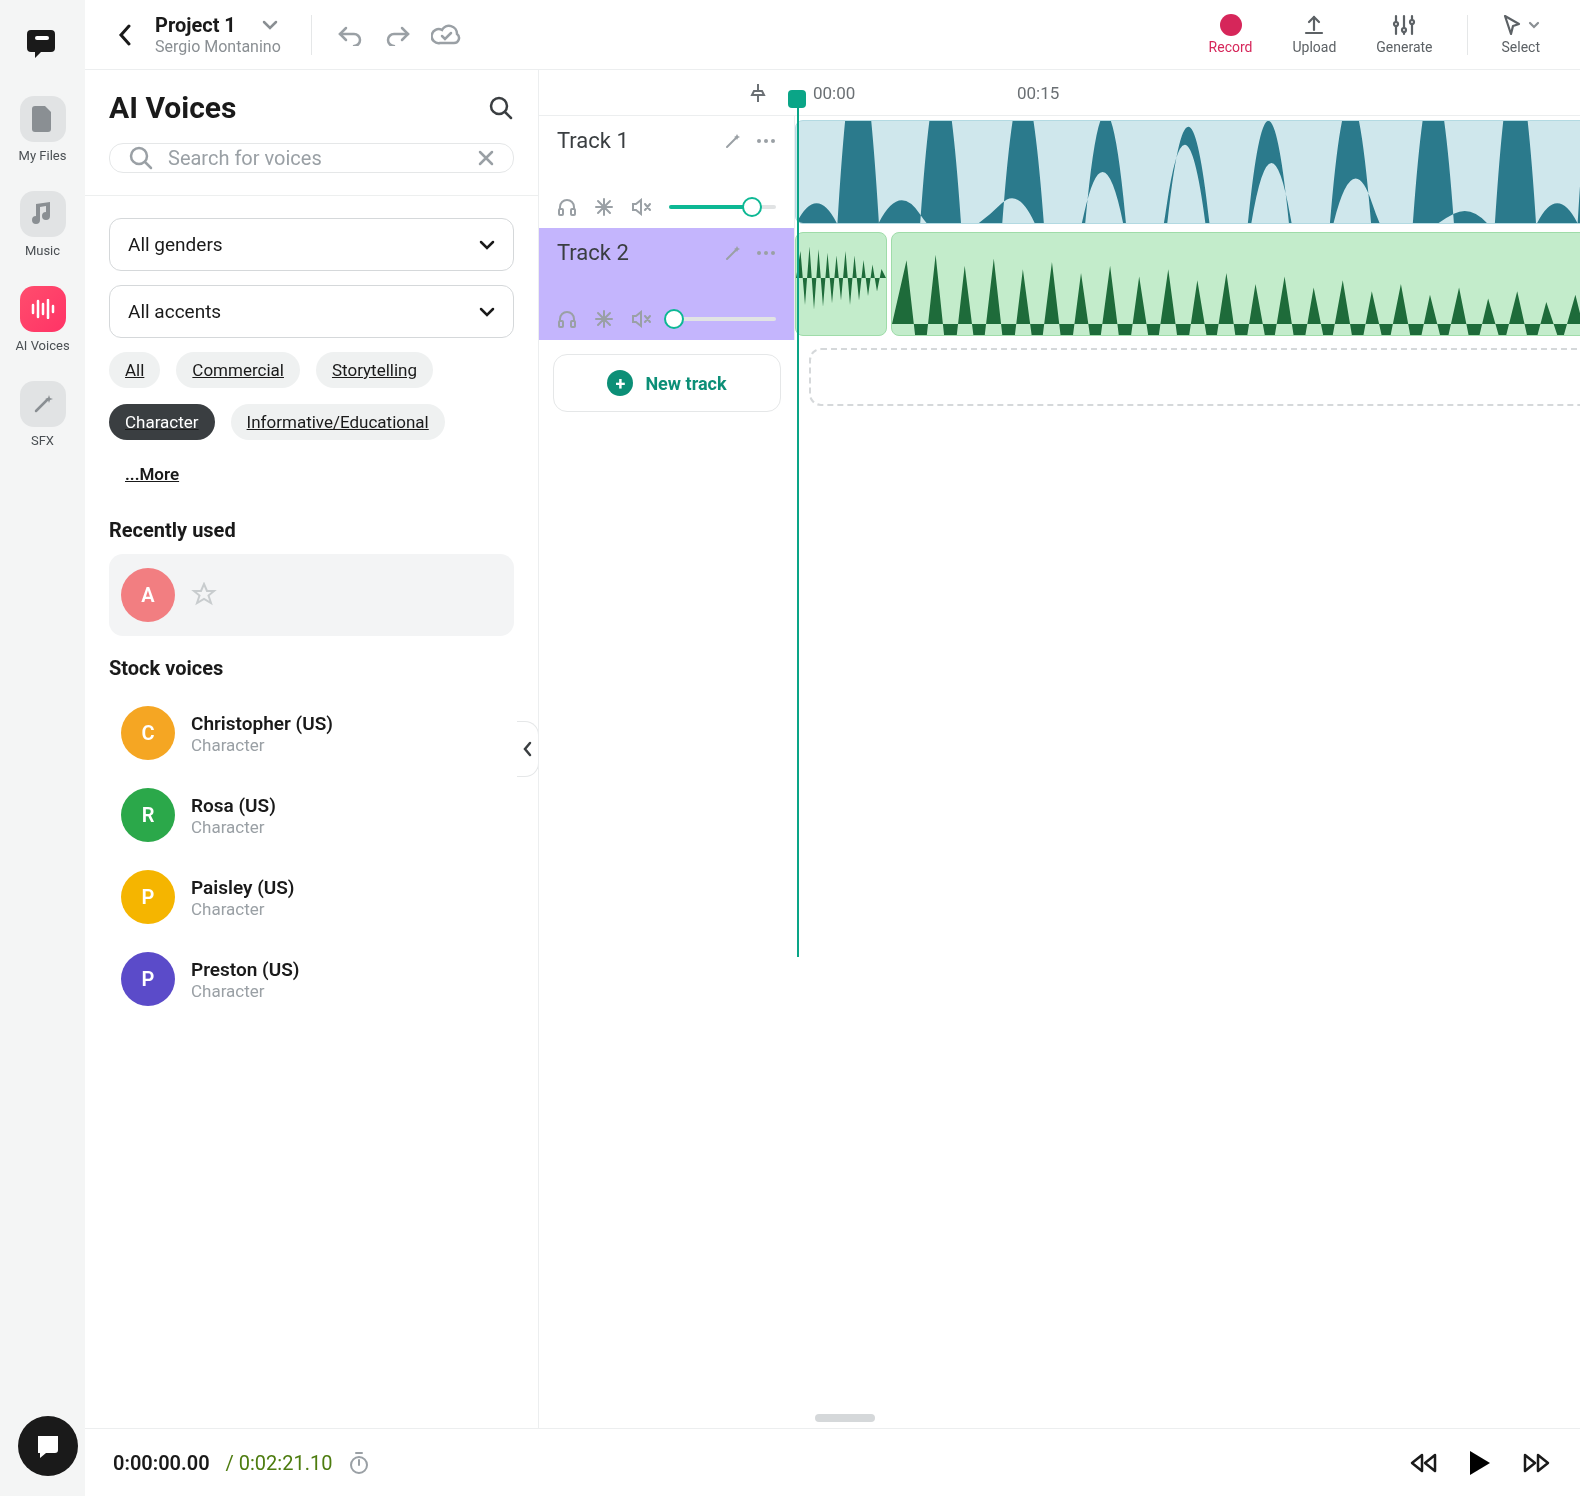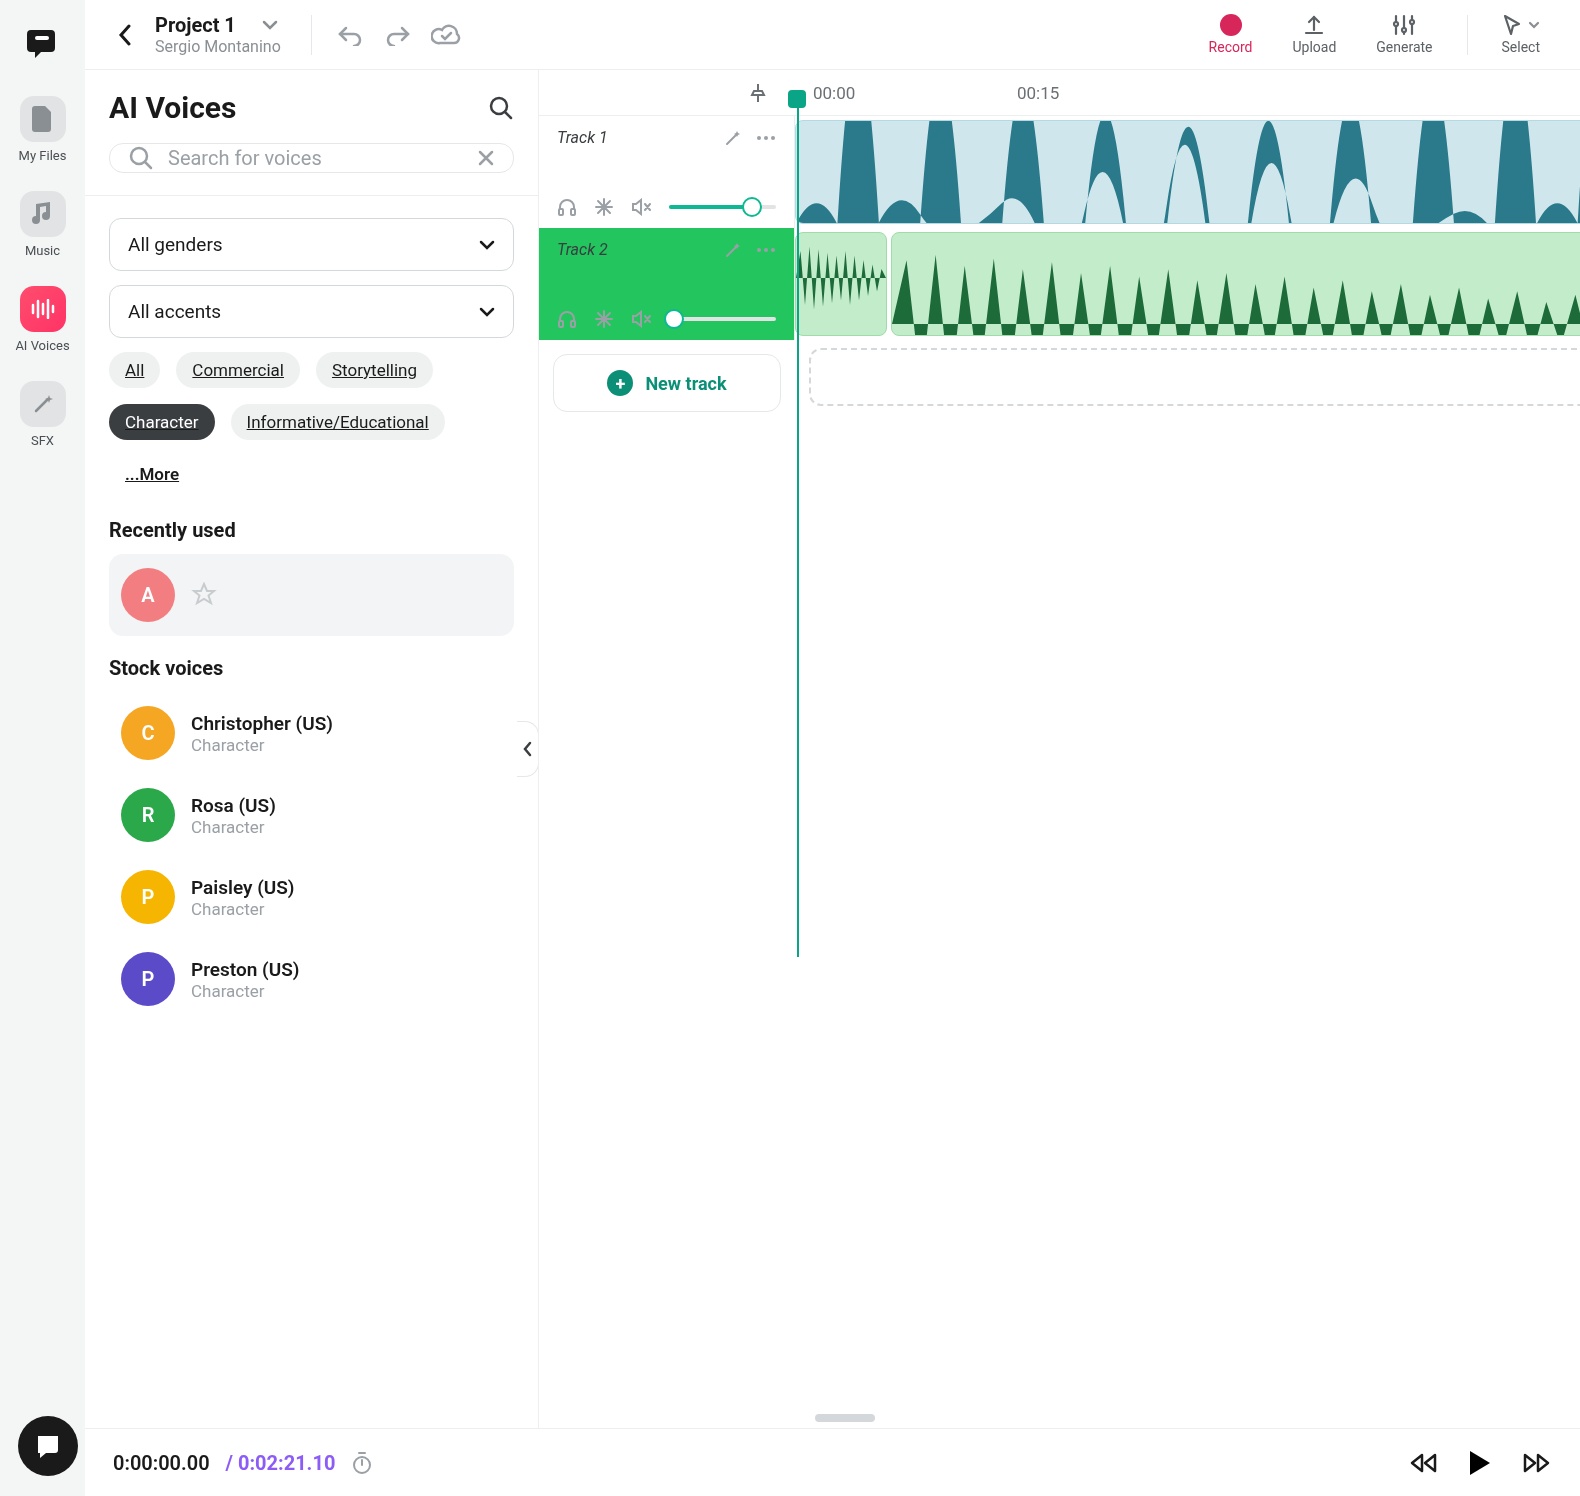--- a/index.html
+++ b/index.html
@@ -63,24 +63,24 @@
 
 .tl { flex: 1; display: flex; flex-direction: column; min-width: 0; position: relative; }
 .ruler { height: 46px; display: flex; align-items: center; position: relative; border-bottom: 1px solid #eceeef; }
 .pin { position: absolute; left: 210px; color: #6b7074; }
 .ruler-time { position: absolute; font-size: 17px; color: #6b7074; }
 .playhead { position: absolute; z-index: 10; }
 .playhead-knob { width: 18px; height: 18px; background: #0aa587; border-radius: 4px; position: absolute; top: -3px; left: -9px; }
 .playhead-line { width: 2px; background: #0aa587; position: absolute; top: 14px; left: 0; height: 850px; }
 .tracks { flex: 1; position: relative; overflow: hidden; }
 .track { display: flex; height: 112px; }
-.track.sel .track-head { background: #22c55e; }
+.track.sel .track-head { background: #c4b5fd; }
 .track-head { width: 256px; padding: 12px 18px; display: flex; flex-direction: column; justify-content: space-between; border-right: 1px solid #eceeef; }
 .th-row1 { display: flex; align-items: center; gap: 14px; }
-.th-name { font-size: 16px; color: #3a3e41; flex: 1; font-style: italic; }
+.th-name { font-size: 22px; color: #3a3e41; flex: 1; }
 .th-ic { color: #9aa0a5; cursor: pointer; }
 .th-row2 { display: flex; align-items: center; gap: 18px; }
 .vol { flex: 1; display: flex; align-items: center; }
 .vol-track { flex: 1; height: 4px; background: #e1e3e4; border-radius: 2px; position: relative; }
 .vol-fill { position: absolute; left: 0; top: 0; height: 100%; background: #0db894; border-radius: 2px; }
 .vol-thumb { position: absolute; top: 50%; width: 20px; height: 20px; border: 2px solid #0db894; background: #fff; border-radius: 50%; transform: translate(-50%, -50%); }
 .track-lane { flex: 1; position: relative; }
 .clip { position: absolute; top: 4px; bottom: 4px; border-radius: 8px; overflow: hidden; }
 .clip.blue { background: #cfe7ec; border: 1px solid #b3dae2; }
 .clip.green { background: #c3eccb; border: 1px solid #9fdca9; }
@@ -88,21 +88,21 @@
 .newtrack-row { display: flex; padding: 14px; }
 .newtrack-btn { width: 228px; height: 58px; background: #fff; border: 1px solid #e5e7e8; border-radius: 14px; display: flex; align-items: center; justify-content: center; gap: 12px; color: #0c8f77; font-weight: 700; font-size: 18px; cursor: pointer; }
 .newtrack-plus { width: 26px; height: 26px; border-radius: 50%; background: #0c8f77; color: #fff; display: flex; align-items: center; justify-content: center; font-size: 18px; }
 .empty-clip { position: absolute; border: 2px dashed #d5d8da; border-radius: 12px; }
 .hscroll { height: 20px; position: relative; }
 .hscroll-thumb { position: absolute; height: 8px; background: #d5d8da; border-radius: 4px; top: 6px; }
 
 
 .footer { height: 68px; border-top: 1px solid #eceeef; display: flex; align-items: center; padding: 0 28px; gap: 16px; }
 .time-disp { font-size: 20px; font-weight: 600; }
-.time-total { color: #8b5cf6; font-weight: 700; }
+.time-total { color: #4d7c0f; font-weight: 400; }
 .foot-spacer { flex: 1; }
 .transport { display: flex; align-items: center; gap: 30px; }
 .tp-btn { cursor: pointer; color: #1a1a1a; display: flex; }
 .play-btn svg { fill: #000; }
 
 svg { display: block; }
 </style>
 </head>
 <body>
 

